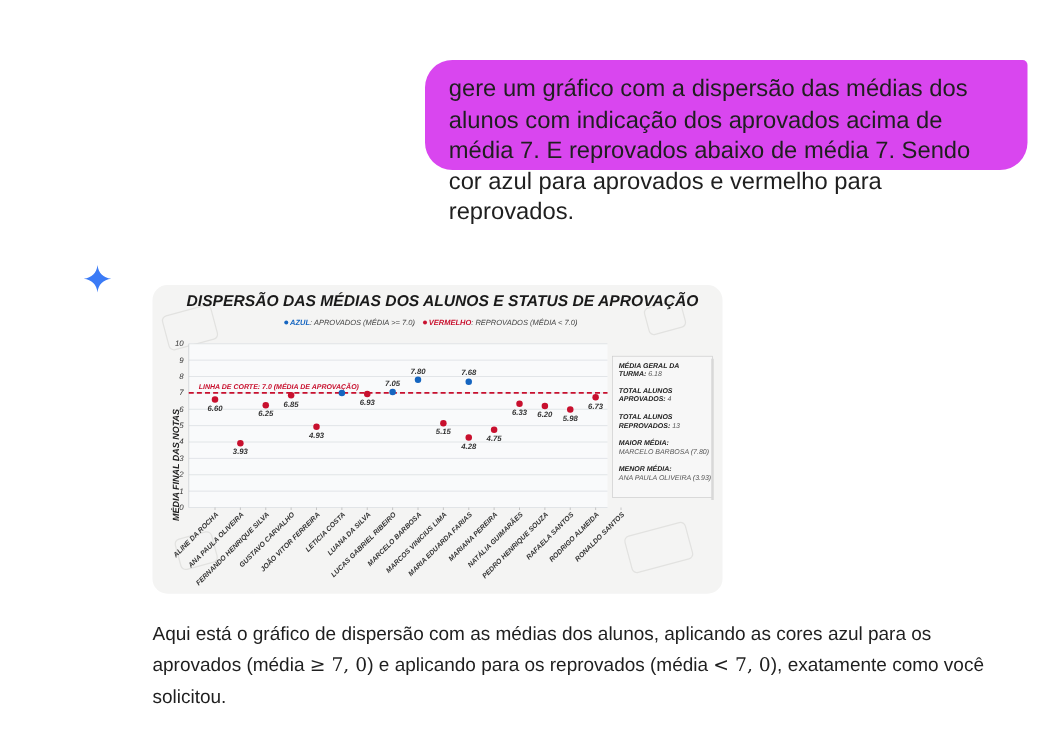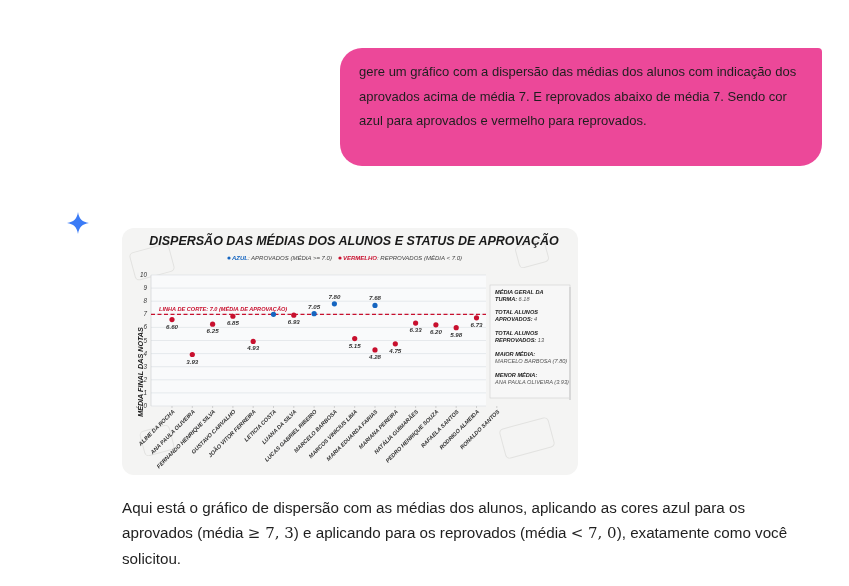--- a/index.html
+++ b/index.html
@@ -1,17 +1,17 @@
 <!DOCTYPE html>
 <html><head>
 <meta charset="utf-8">
 <style>
   html,body{margin:0;padding:0;background:#ffffff;}
   body{width:849px;height:586px;position:relative;overflow:hidden;font-family:"Liberation Sans",sans-serif;color:#1f1f1f;}
-  .user-bubble{position:absolute;left:340px;top:48px;width:482px;height:118px;box-sizing:border-box;background:#ec4899;border-radius:22px 4px 22px 22px;padding:12px 18px 0 19px;font-size:13px;line-height:24.5px;color:#1f1f1f;}
+  .user-bubble{position:absolute;left:340px;top:48px;width:482px;height:88px;box-sizing:border-box;background:#d946ef;border-radius:22px 4px 22px 22px;padding:12px 18px 0 19px;font-size:19px;line-height:24.5px;color:#1f1f1f;}
   .spark{position:absolute;left:66px;top:211px;width:24px;height:24px;}
   .chart-card{position:absolute;left:122px;top:228px;width:456px;height:247px;border-radius:12px;background:#f4f4f3;overflow:hidden;font-style:italic;}
   .chart-card svg{display:block;}
   .response{position:absolute;left:122px;top:495px;width:680px;font-size:15.2px;line-height:25px;color:#1f1f1f;}
   .math{font-family:"DejaVu Serif",serif;font-size:15px;}
   .t-title{font-family:"Liberation Sans",sans-serif;font-weight:bold;font-size:12.5px;fill:#1a1a1a;}
   .t-small{font-family:"Liberation Sans",sans-serif;font-size:6px;fill:#444;}
   .t-tick{font-family:"Liberation Sans",sans-serif;font-size:6.3px;fill:#333;}
   .t-val{font-family:"Liberation Sans",sans-serif;font-size:6.2px;font-weight:bold;fill:#333;}
   .t-xlab{font-family:"Liberation Sans",sans-serif;font-size:5.6px;font-weight:bold;fill:#333;}
@@ -159,14 +159,14 @@
         <text x="373" y="114" class="t-panel"><tspan class="t-panel-b">REPROVADOS:</tspan><tspan> 13</tspan></text>
         <text x="373" y="128" class="t-panel-b">MAIOR MÉDIA:</text>
         <text x="373" y="135" class="t-panel"><tspan>MARCELO BARBOSA (7.80)</tspan></text>
         <text x="373" y="149" class="t-panel-b">MENOR MÉDIA:</text>
         <text x="373" y="156" class="t-panel"><tspan>ANA PAULA OLIVEIRA (3.93)</tspan></text>
       </g>
   </svg>
 </div>
 
 <div class="response">
-  <span>Aqui está o gráfico de dispersão com as médias dos alunos, aplicando as cores azul para os aprovados (média </span><span class="math">≥ 7, 3</span><span>) e aplicando para os reprovados (média </span><span class="math">&lt; 7, 0</span><span>), exatamente como você solicitou.</span>
+  <span>Aqui está o gráfico de dispersão com as médias dos alunos, aplicando as cores azul para os aprovados (média </span><span class="math">≥ 7, 0</span><span>) e aplicando para os reprovados (média </span><span class="math">&lt; 7, 0</span><span>), exatamente como você solicitou.</span>
 </div>
 
 </body></html>

